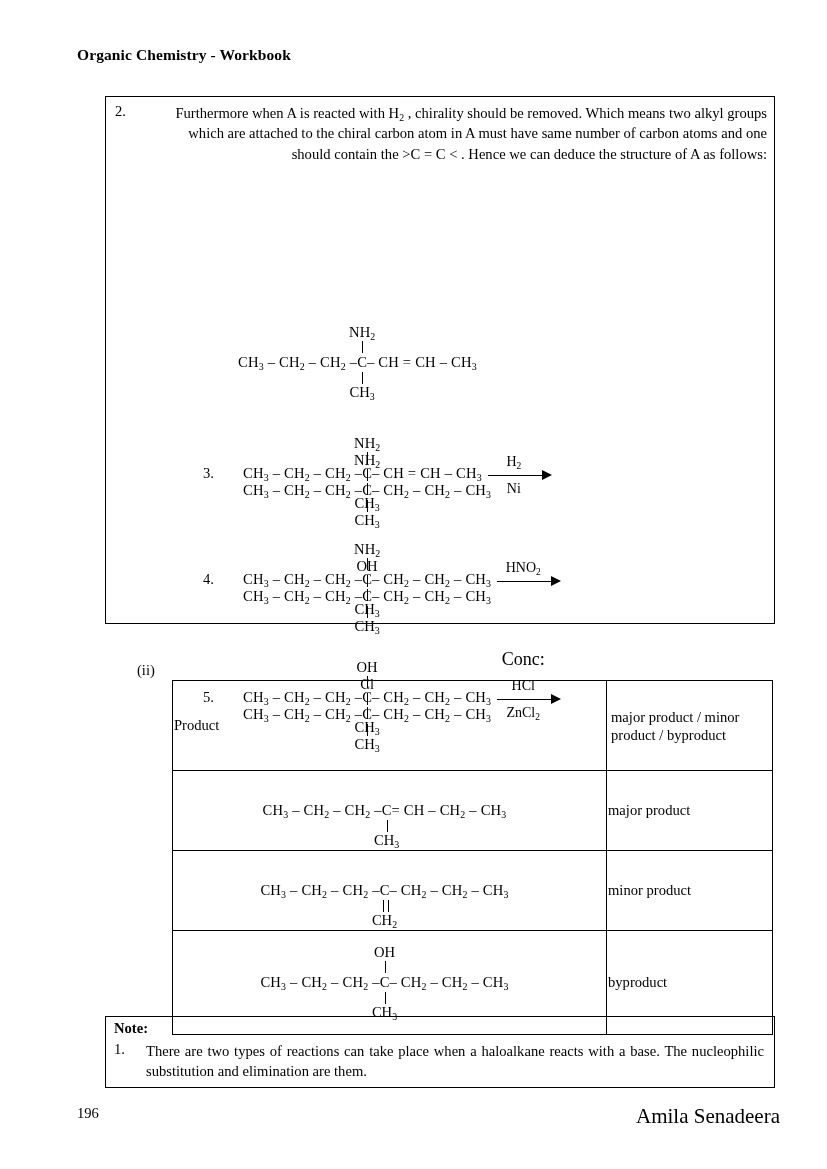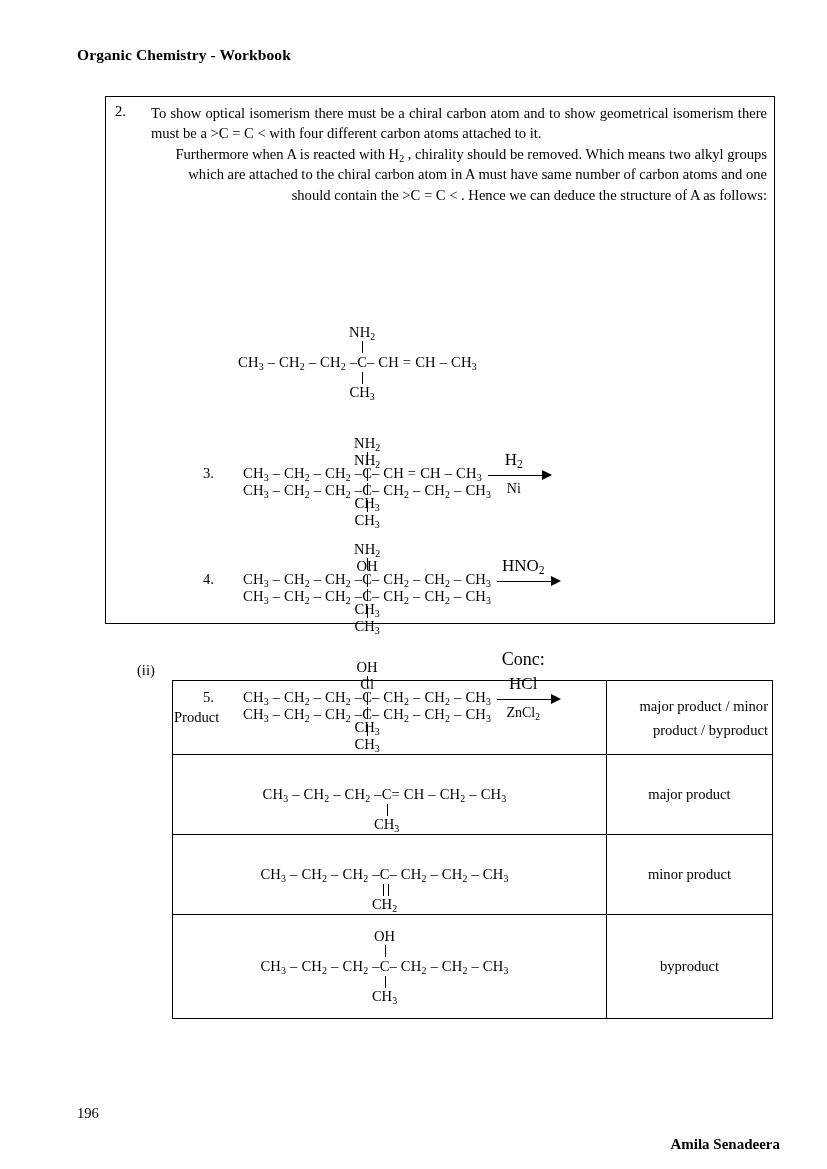--- a/index.html
+++ b/index.html
@@ -160,21 +160,21 @@
     height: 0;
     border-left: 10px solid #000;
     border-top: 5px solid transparent;
     border-bottom: 5px solid transparent;
   }
   .reagent-top {
     position: absolute;
     left: 26px;
     transform: translateX(-50%);
     bottom: 6px;
-    font-size: 17px;
+    font-size: 14px;
     white-space: nowrap;
   }
   .reagent-bottom {
     position: absolute;
     left: 26px;
     transform: translateX(-50%);
     top: 7px;
     font-size: 14px;
     white-space: nowrap;
   }
@@ -231,33 +231,32 @@
     font-weight: normal;
     font-size: 14.6px;
     vertical-align: middle;
   }
   .th-prod {
     height: 57px;
     text-align: left;
   }
   .th-class {
     height: 57px;
-    text-align: right;
-    line-height: 24px;
+    text-align: left;
+    line-height: 18px;
     width: 157px;
-    padding: 8px 4px;
+    padding: 16px 4px;
   }
   .cell-struct {
     height: 79px;
     text-align: center;
     padding: 0;
   }
   .cell-struct.tall { height: 103px; }
   .cell-class {
-    text-align: center;
   }
   .cell-struct-inner {
     position: relative;
     display: inline-block;
     margin-left: -10px;
   }
 
   
   .note-box {
     position: absolute;
@@ -296,38 +295,37 @@
   .footer-page {
     position: absolute;
     left: 62px;
     top: 1105px;
     font-size: 14.6px;
     text-align: right;
   }
   .footer-author {
     position: absolute;
     right: 62px;
-    top: 1136px;
-    font-size: 15px;
-    font-weight: bold;
+    top: 1104px;
+    font-size: 21px;
+    font-weight: normal;
   }
 </style>
 </head>
 <body>
 
 <div class="page">
 
   <div class="header">Organic Chemistry - Workbook</div>
 
   <div class="main-box">
 
     <div class="para-wrap">
       <div class="para-num">2.</div>
       <div class="para-body">
-        <p>To show optical isomerism there must be a chiral carbon atom and to show geometrical isomerism there must be a &gt;C = C &lt; with four different carbon atoms attached to it.</p>
         <p class="nojust"><span>Furthermore when A is reacted with H</span><sub>2</sub><span> , chirality should be removed. Which means two alkyl groups which are attached to the chiral carbon atom in A must have same number of carbon atoms and one should contain the &gt;C = C &lt; . Hence we can deduce the structure of A as follows:</span></p>
       </div>
     </div>
 
     <div class="struct struct-a">
       <span class="chain">CH<sub>3</sub> – CH<sub>2</sub> – CH<sub>2</sub> –</span><span class="anchor"><span class="sub-up">NH<sub>2</sub></span><span class="bond-up"></span><span>C</span><span class="bond-down"></span><span class="sub-down">CH<sub>3</sub></span></span><span class="chain">– CH = CH – CH<sub>3</sub></span>
     </div>
 
     <div class="rxn-num row3num">3.</div>
     <div class="rxn-row row3">
@@ -368,17 +366,24 @@
     </tr>
     <tr>
       <td class="cell-struct tall">
         <span class="struct cell-struct-inner"><span class="chain">CH<sub>3</sub> – CH<sub>2</sub> – CH<sub>2</sub> –</span><span class="anchor"><span class="sub-up">OH</span><span class="bond-up"></span><span>C</span><span class="bond-down"></span><span class="sub-down">CH<sub>3</sub></span></span><span class="chain">– CH<sub>2</sub> – CH<sub>2</sub> – CH<sub>3</sub></span></span>
       </td>
       <td class="cell-class">byproduct</td>
     </tr>
   </tbody>
     </table>
 
+  <div class="note-box">
+    <div class="note-title">Note:</div>
+    <div class="note-num">1.</div>
+    <div class="note-body">
+      <p>There are two types of reactions can take place when a haloalkane reacts with a base. The nucleophilic substitution and elimination are them.</p>
+    </div>
+  </div>
 
   <div class="footer-page">196</div>
   <div class="footer-author">Amila Senadeera</div>
 
 </div>
 
 </body></html>

